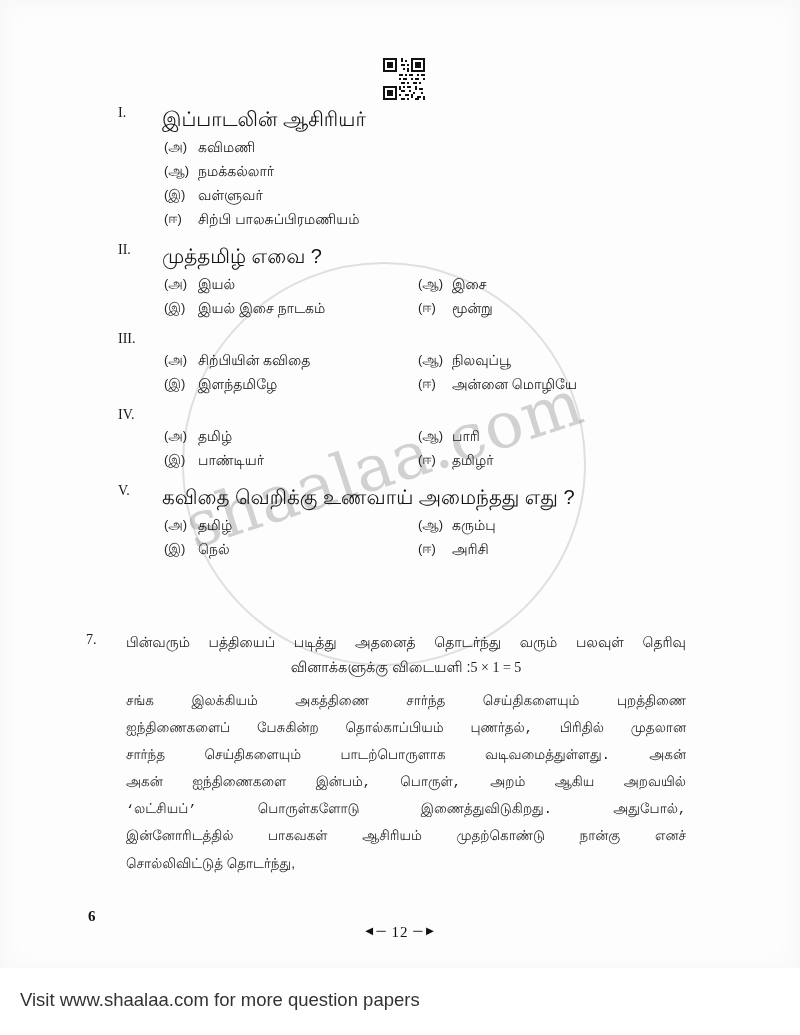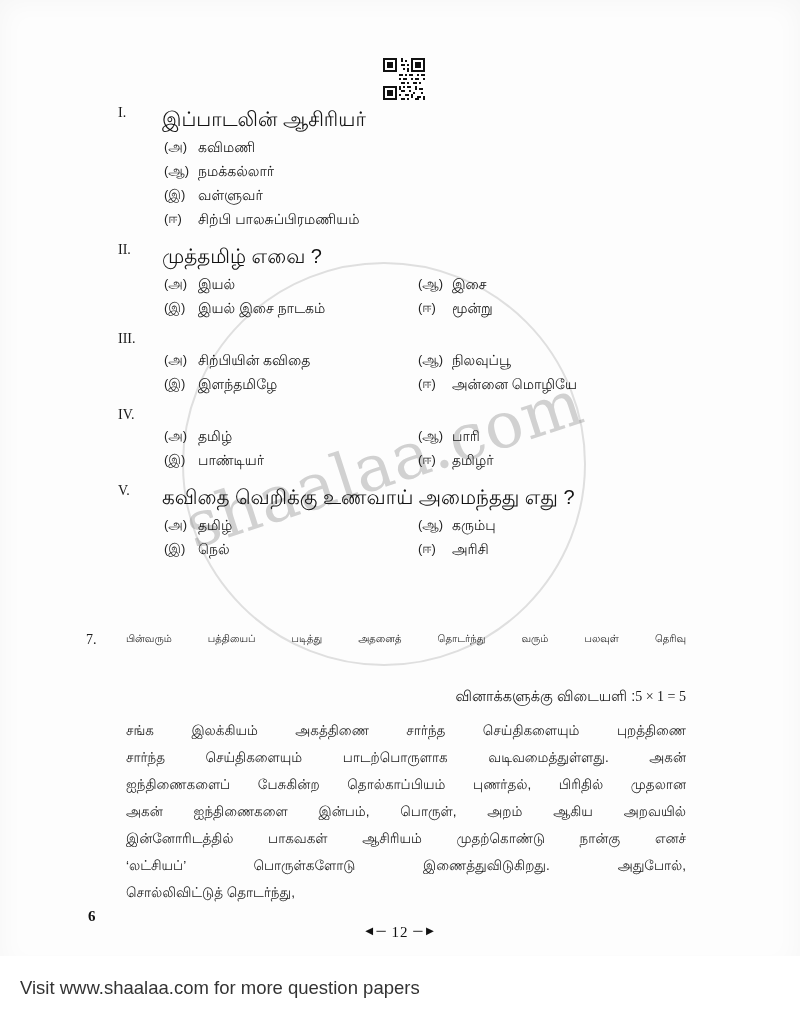--- a/index.html
+++ b/index.html
@@ -149,51 +149,51 @@
     align-items: flex-start;
   }
   .sec7-num {
     flex: 0 0 40px;
     font-family: "Liberation Serif", serif;
     font-size: 14px;
     padding-top: 2px;
   }
   .sec7-lines { flex: 1 1 auto; }
   .sec7-line1 {
-    font-size: 10px;
+    font-size: 14px;
     text-align: justify;
     text-align-last: justify;
     line-height: 1.75;
   }
   .sec7-line2wrap {
     display: flex;
-    justify-content: flex-end;
+    justify-content: center;
     align-items: baseline;
     line-height: 1.75;
-    margin-top: 36px;
   }
   .sec7-line2 { font-size: 14.5px; }
   .sec7-marks {
     font-family: "Liberation Serif", serif;
     font-size: 14px;
     white-space: nowrap;
   }
 
   .passage {
     margin-top: 8px;
     margin-left: 40px;
     width: 560px;
     font-size: 13.5px;
     line-height: 2.0;
     text-align: justify;
   }
   .passage p { margin: 0; }
   .passage .just {
     text-align: justify;
     text-align-last: justify;
+    font-family: Liberation Mono, monospace;
   }
   .passage .last {
     text-align: center;
     text-align-last: left;
   }
 
   
   .page-footer {
     position: absolute;
     left: 0;
@@ -225,21 +225,21 @@
     display: inline-block;
     color: #111;
     font-size: 13px;
     transform: translateY(-2px);
   }
 
   
   .banner {
     position: absolute;
     left: 0;
-    bottom: 16px;
+    bottom: 4px;
     width: 800px;
     height: 63px;
     background: #ffffff;
     display: flex;
     align-items: center;
   }
   .banner-text {
     margin-left: 20px;
     font-family: "Liberation Sans", sans-serif;
     font-size: 18.5px;
@@ -451,25 +451,25 @@
           <div class="sec7-line1">பின்வரும் பத்தியைப் படித்து அதனைத் தொடர்ந்து வரும் பலவுள் தெரிவு</div>
           <div class="sec7-line2wrap">
             <span class="sec7-line2">வினாக்களுக்கு விடையளி :</span>
             <span class="sec7-marks">5 × 1 = 5</span>
           </div>
         </div>
       </div>
 
       <div class="passage">
         <p class="just">சங்க இலக்கியம் அகத்திணை சார்ந்த செய்திகளையும் புறத்திணை</p>
+        <p class="just">ஐந்திணைகளைப் பேசுகின்ற தொல்காப்பியம் புணர்தல், பிரிதில் முதலான</p>
         <p class="just">சார்ந்த செய்திகளையும் பாடற்பொருளாக வடிவமைத்துள்ளது. அகன்</p>
-        <p class="just">ஐந்திணைகளைப் பேசுகின்ற தொல்காப்பியம் புணர்தல், பிரிதில் முதலான</p>
         <p class="just">அகன் ஐந்திணைகளை இன்பம், பொருள், அறம் ஆகிய அறவயில்</p>
+        <p class="just">‘லட்சியப்’ பொருள்களோடு இணைத்துவிடுகிறது. அதுபோல்,</p>
         <p class="just">இன்னோரிடத்தில் பாகவகள் ஆசிரியம் முதற்கொண்டு நான்கு எனச்</p>
-        <p class="just">‘லட்சியப்’ பொருள்களோடு இணைத்துவிடுகிறது. அதுபோல்,</p>
         <p class="last">சொல்லிவிட்டுத் தொடர்ந்து,</p>
       </div>
     </div>
 
   </div>
 
   <div class="page-footer">
     <div class="pg-left">6</div>
     <div class="pg-center">
       <span class="dash">◄─</span>

